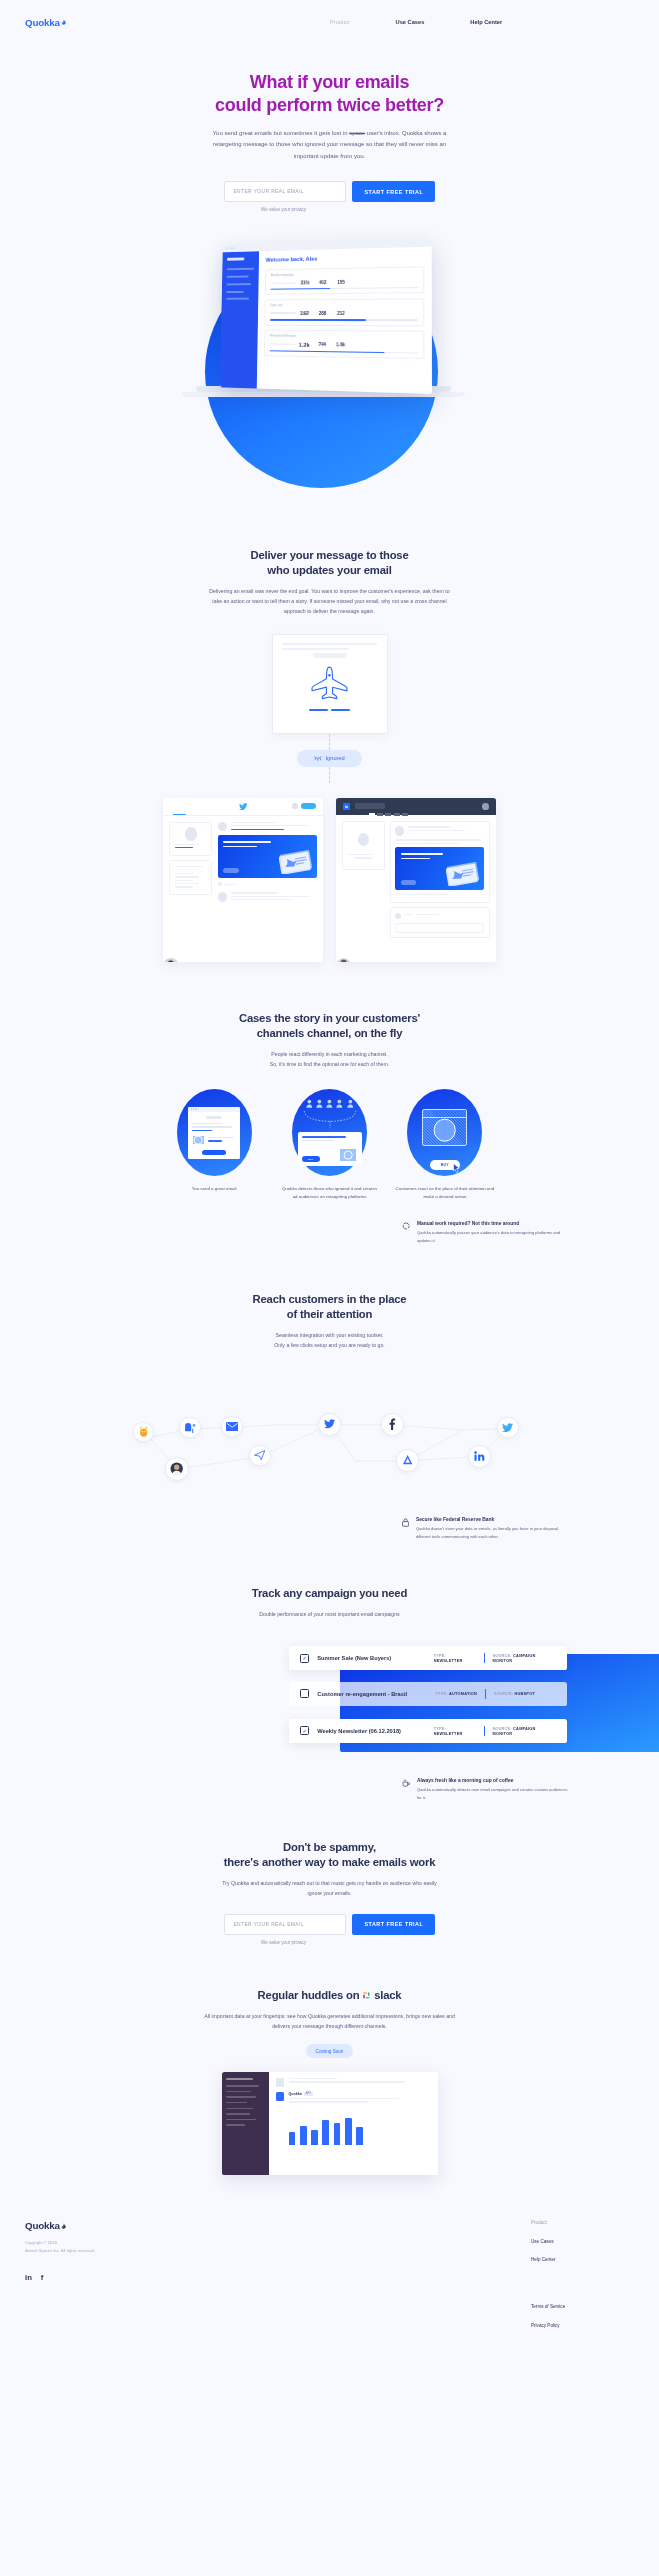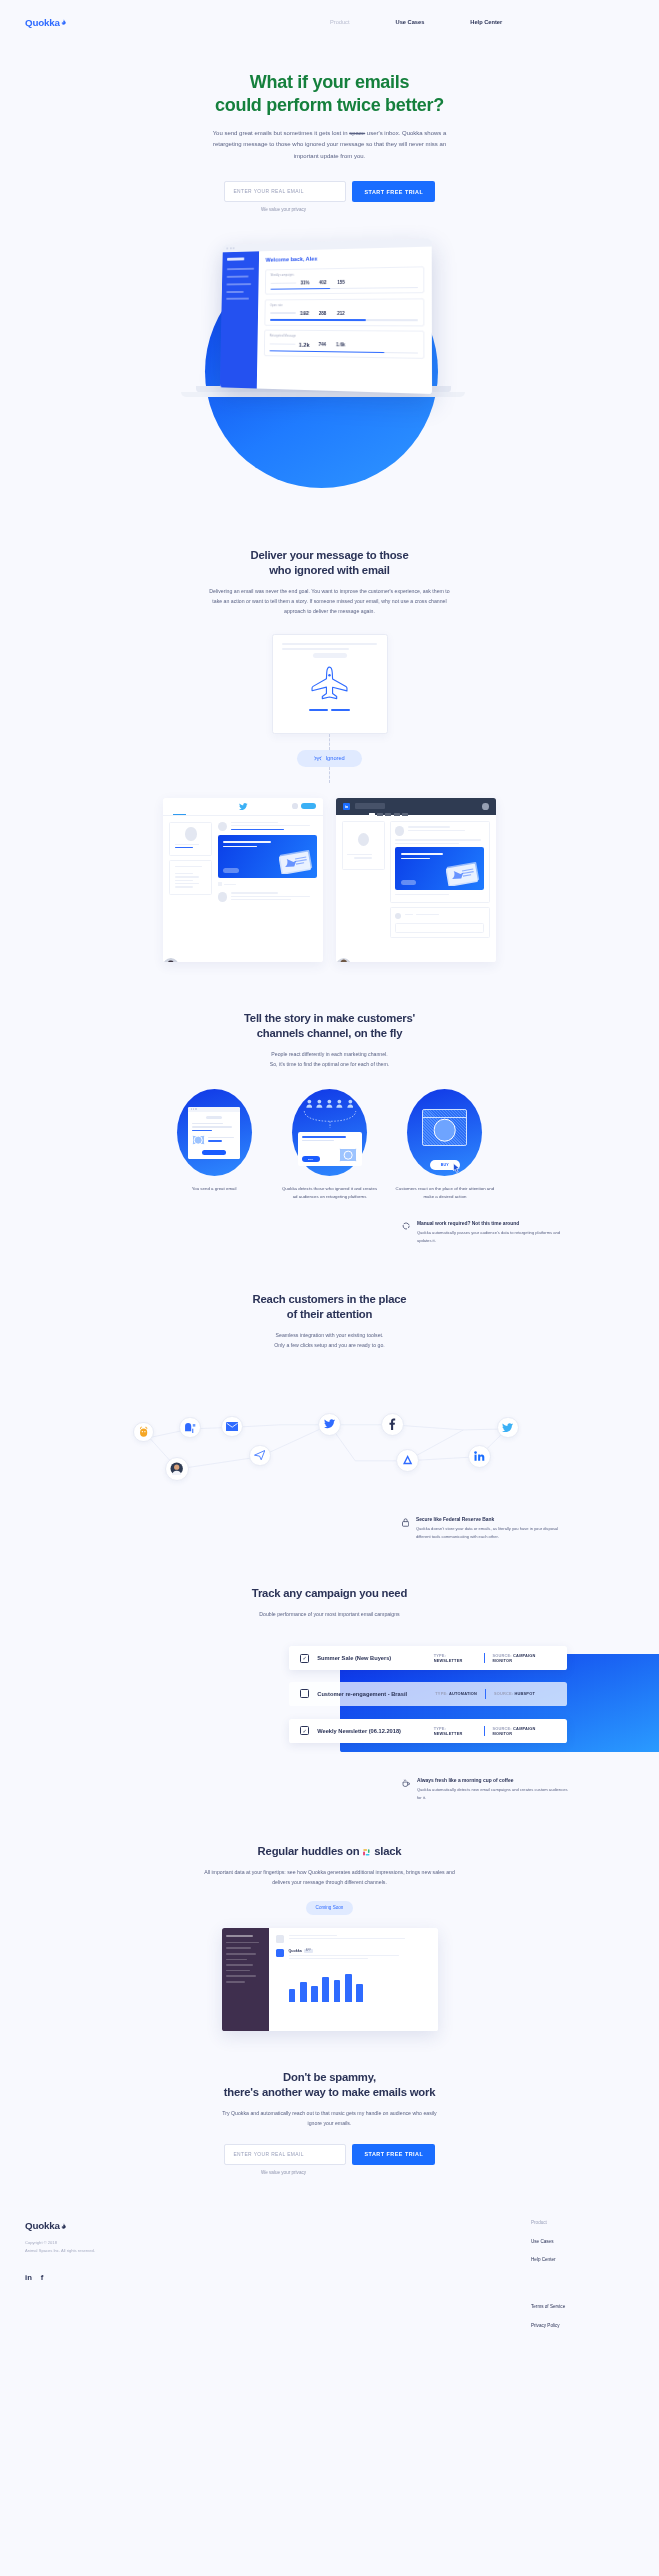--- a/index.html
+++ b/index.html
@@ -18,21 +18,21 @@
           letter-spacing: -0.2px; color: #2f6bff; }
   .logo .mark { display: inline-block; width: 6.7px; height: 6.7px; margin-left: 0.5px;
                 position: relative; top: 0.5px; }
   .nav-links { display: flex; gap: 46px; margin-left: 263px; }
   .nav-links a { font-size: 5.7px; color: #2b3357; text-decoration: none; font-weight: 600; }
   .nav-links a.muted { color: #b9bdd0; font-weight: 400; }
 
   
   .hero { text-align: center; padding-top: 27px; }
   h1 { font-size: 18px; line-height: 1.28; font-weight: bold; letter-spacing: -0.3px;
-       color: #15803d; }
+       color: #a21caf; }
   .hero-sub { margin: 11.3px auto 0; width: 247px; font-size: 6px; line-height: 1.85;
               color: #5b6385; }
   .hero-sub s { text-decoration: line-through; }
   .signup { display: flex; justify-content: center; gap: 6.7px; margin-top: 19.6px; }
   .email-input { width: 122px; height: 21px; background: #fff; border: 0.5px solid #dfe3f0;
                  border-radius: 2.1px; padding: 0 8.8px; font-size: 4.9px; letter-spacing: 0.4px;
                  color: #9aa0bb; font-family: inherit; }
   .email-input::placeholder { color: #9aa0bb; }
   .btn-primary { width: 83px; height: 21px; background: #1a6dff; border: none; border-radius: 2.1px;
                  color: #fff; font-size: 5.4px; font-weight: bold; letter-spacing: 0.5px;
@@ -336,21 +336,21 @@
           </div>
         </div>
       </div>
     </div>
   </div>
 
 
   <div class="sec" style="margin-top:28px">
     <h2>
       <span>Deliver your message to those</span><br>
-      <span>who ignored with email</span>
+      <span>who updates your email</span>
     </h2>
     <p class="sec-sub" style="width:242px">Delivering an email was never the end goal. You want to improve the customer's experience, ask them to take an action or want to tell them a story. If someone missed your email, why not use a cross channel approach to deliver the message again.</p>
 
     <div class="plane-card">
       <div class="pc-line" style="width:100%"></div>
       <div class="pc-line" style="width:70%"></div>
       <div class="pc-pill"></div>
       <svg class="plane-svg" width="57" height="38" viewBox="0 0 110 74">
         <path d="M55 6c3 0 5 5 5.4 11l.6 12 26 15c1.5.9 2 2 2 3.4v5l-28-7v12l8 6v4l-14-3-14 3v-4l8-6V45l-28 7v-5c0-1.4.5-2.5 2-3.4l26-15 .6-12C50 11 52 6 55 6z" fill="none" stroke="#2f6bff" stroke-width="2.2" stroke-linejoin="round"></path>
         <circle cx="55" cy="22" r="2.4" fill="#2f6bff"></circle>
@@ -525,21 +525,21 @@
             
           </span>
 
         </div>
       </div>
     </div>
   </div>
 
   <div class="sec" style="margin-top:49px">
     <h2>
-      <span>Tell the story in make customers'</span><br>
+      <span>Cases the story in your customers'</span><br>
       <span>channels channel, on the fly</span>
     </h2>
     <p class="sec-sub">
       <span>People react differently in each marketing channel.</span><br>
       <span>So, it's time to find the optimal one for each of them.</span>
     </p>
 
     <div class="circles">
       <div class="circ-col">
         <div class="circ">
@@ -785,20 +785,33 @@
           <path d="M11 7.5h2a1.8 1.8 0 0 1 0 3.6h-2" fill="none" stroke="#2b3357" stroke-width="1.3"></path>
           <path d="M4.5 3.8c.6-.8.6-1.6 0-2.4M7 3.8c.6-.8.6-1.6 0-2.4" stroke="#2b3357" stroke-width="1.2" fill="none"></path>
         </svg>
     </span>
     <span>
       <div class="note-t">Always fresh like a morning cup of coffee</div>
       <div class="note-d">Quokka automatically detects new email campaigns and creates custom audiences for it.</div>
     </span>
   </div>
 
+  <div class="sec final" style="margin-top:33px">
+    <h2>
+      <span>Don't be spammy,</span><br>
+      <span>there's another way to make emails work</span>
+    </h2>
+    <p class="sec-sub" style="width:222px">Try Quokka and automatically reach out to that music gets my handle on audience who easily ignore your emails.</p>
+    <div class="signup" style="margin-top:15.5px">
+      <input class="email-input" type="text" placeholder="ENTER YOUR REAL EMAIL" style="">
+      <button class="btn-primary">START FREE TRIAL</button>
+    </div>
+    <div class="privacy">We value your privacy</div>
+  </div>
+
   <div class="sec" style="margin-top:43px">
     <h2>
       <span>Regular huddles on </span><span>
         <svg width="8.8" height="8.8" viewBox="0 0 17 17" style="vertical-align:-1px">
           <rect x="2.4" y="7" width="3" height="7.5" rx="1.5" fill="#e01e5a"></rect>
           <rect x="7" y="11.5" width="7.5" height="3" rx="1.5" fill="#36c5f0"></rect>
           <rect x="11.5" y="2.4" width="3" height="7.5" rx="1.5" fill="#2eb67d"></rect>
           <rect x="2.4" y="2.4" width="7.5" height="3" rx="1.5" fill="#ecb22e"></rect>
         </svg></span><span> slack</span>
     </h2>
@@ -842,33 +855,20 @@
               <i class="bar" style="height:58%"></i>
                 <i class="bar" style="height:73%"></i>
               <i class="bar" style="height:47%"></i>
             </div>
           </span>
         </div>
       </div>
     </div>
   </div>
 
-  <div class="sec final" style="margin-top:33px">
-    <h2>
-      <span>Don't be spammy,</span><br>
-      <span>there's another way to make emails work</span>
-    </h2>
-    <p class="sec-sub" style="width:222px">Try Quokka and automatically reach out to that music gets my handle on audience who easily ignore your emails.</p>
-    <div class="signup" style="margin-top:15.5px">
-      <input class="email-input" type="text" placeholder="ENTER YOUR REAL EMAIL" style="">
-      <button class="btn-primary">START FREE TRIAL</button>
-    </div>
-    <div class="privacy">We value your privacy</div>
-  </div>
-
   <footer>
     <div class="f-left">
       <div class="logo" style="color:#2b3357">
         <span>Quokka</span>
         <span class="mark">
           <svg width="6.7" height="6.7" viewBox="0 0 13 13">
               <path d="M7.2 1.2c1 .4 1.6 1.6 1.4 2.7 1.4.6 2.6 2 2.6 3.6 0 2-1.9 3.5-4.2 3.5-2 0-3.7-1.1-4.1-2.6.9.6 2 .9 3 .7-1.4-.5-2.3-1.7-2.3-3 0-.3 0-.6.1-.9.6 1 1.7 1.7 2.9 1.9-.6-.9-.6-2.1 0-3 .3-.5.5-.8.6-.9z" fill="#2b3357"></path>
             </svg>
         </span>
       </div>

